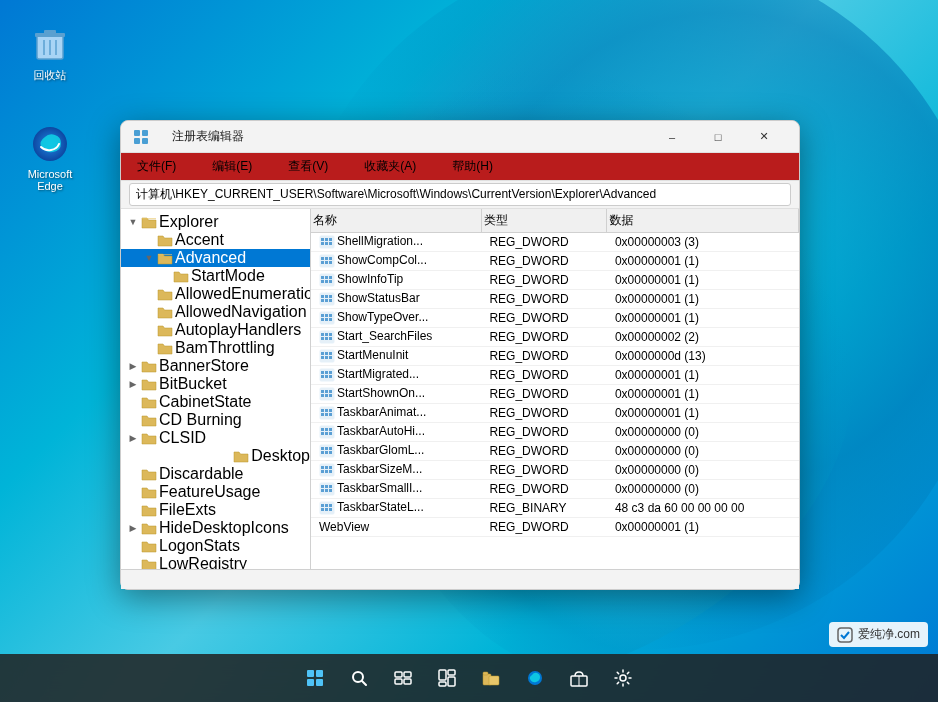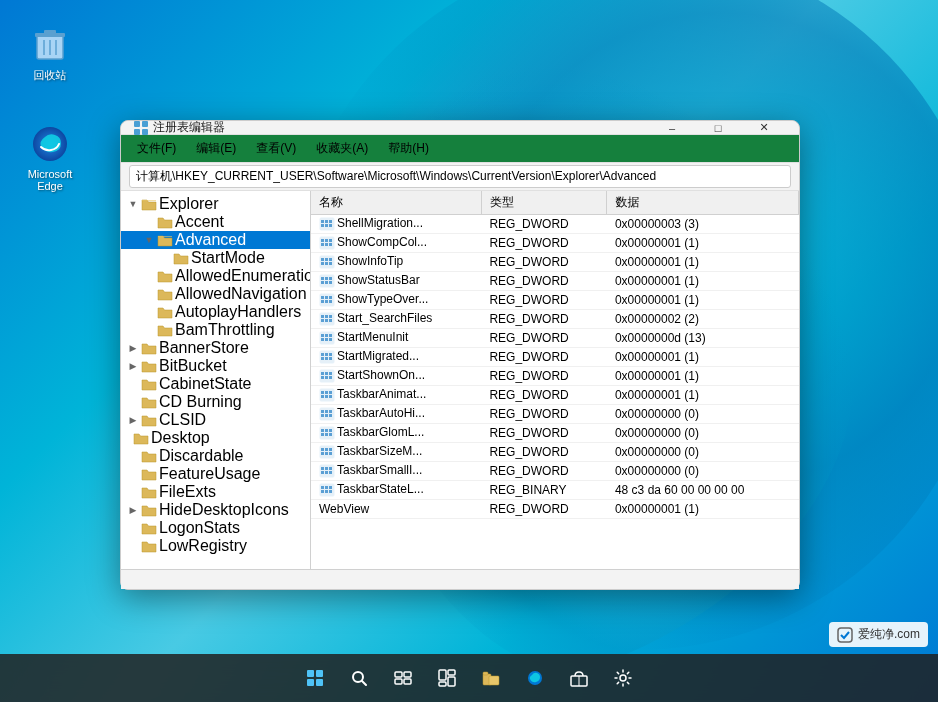--- a/index.html
+++ b/index.html
@@ -134,27 +134,27 @@
       border-radius: 8px;
       box-shadow: 0 8px 32px rgba(0,0,0,0.4);
       display: flex;
       flex-direction: column;
       z-index: 50;
       border: 1px solid #ccc;
     }
 
     
     .title-bar {
-      height: 14px;
+      height: 32px;
       background: #f3f3f3;
       border-radius: 8px 8px 0 0;
       display: flex;
       align-items: center;
       padding: 0 12px;
-      gap: 4px;
+      gap: 23px;
       border-bottom: 1px solid #e0e0e0;
     }
 
     .title-bar-icon {
       width: 16px;
       height: 16px;
     }
 
     .title-bar-text {
       flex: 1;
@@ -179,23 +179,23 @@
       border-radius: 0;
     }
     .title-btn.close { border-radius: 0 8px 0 0; }
 
     
     .menu-bar {
       height: 28px;
       display: flex;
       align-items: center;
       padding: 0 8px;
-      gap: 4px;
+      gap: 20px;
       border-bottom: 1px solid #e0e0e0;
-      background: #15803d;
+      background: #b91c1c;
     }
 
     .menu-item {
       padding: 2px 8px;
       cursor: pointer;
       font-size: 12px;
       border-radius: 3px;
     }
 
     
@@ -275,21 +275,21 @@
     }
 
     .entries-table {
       width: 100%;
       border-collapse: collapse;
     }
 
     .entries-table th {
       background: #f0f0f0;
       border-bottom: 1px solid #d0d0d0;
-      padding: 3px 8px;
+      padding: 3px 2px;
       text-align: left;
       font-size: 12px;
       font-weight: normal;
       position: sticky;
       top: 0;
       border-right: 1px solid #d0d0d0;
     }
 
     .entries-table td {
       padding: 0 8px;
@@ -494,21 +494,21 @@
         </div>
 
         <div class="tree-item" style="padding-left:4px;">
           <span class="tree-expand">▶</span>
           <svg class="tree-folder-icon folder-svg" width="16" height="16" viewBox="0 0 16 16">
             <path d="M1 4h5l1.5 2H15v8H1z" fill="#dcb85a" stroke="#b8942a" stroke-width="0.5"></path>
           </svg>
           <span class="tree-label">CLSID</span>
         </div>
 
-        <div class="tree-item" style="padding-left:12px;">
+        <div class="tree-item" style="padding-left:12px;justify-content:flex-end;">
           <svg class="tree-folder-icon folder-svg" width="16" height="16" viewBox="0 0 16 16">
             <path d="M1 4h5l1.5 2H15v8H1z" fill="#dcb85a" stroke="#b8942a" stroke-width="0.5"></path>
           </svg>
           <span class="tree-label">Desktop</span>
         </div>
 
         <div class="tree-item" style="padding-left:20px;">
           <svg class="tree-folder-icon folder-svg" width="16" height="16" viewBox="0 0 16 16">
             <path d="M1 4h5l1.5 2H15v8H1z" fill="#dcb85a" stroke="#b8942a" stroke-width="0.5"></path>
           </svg>

